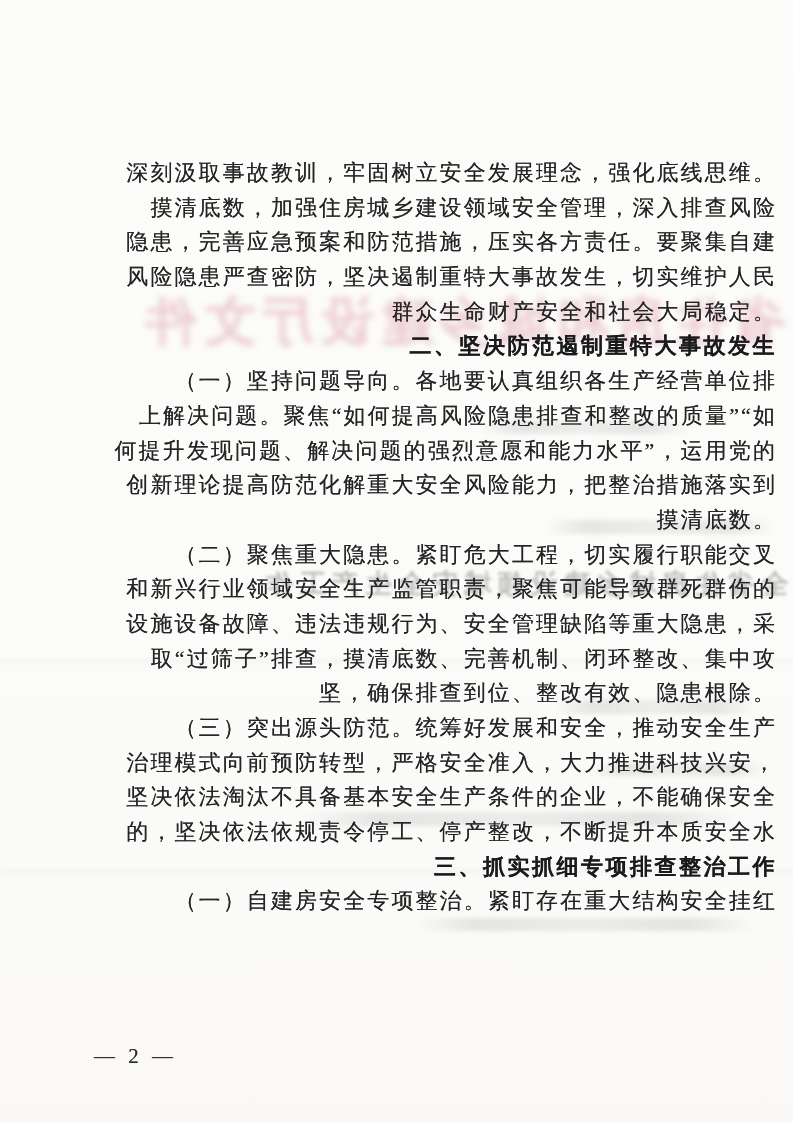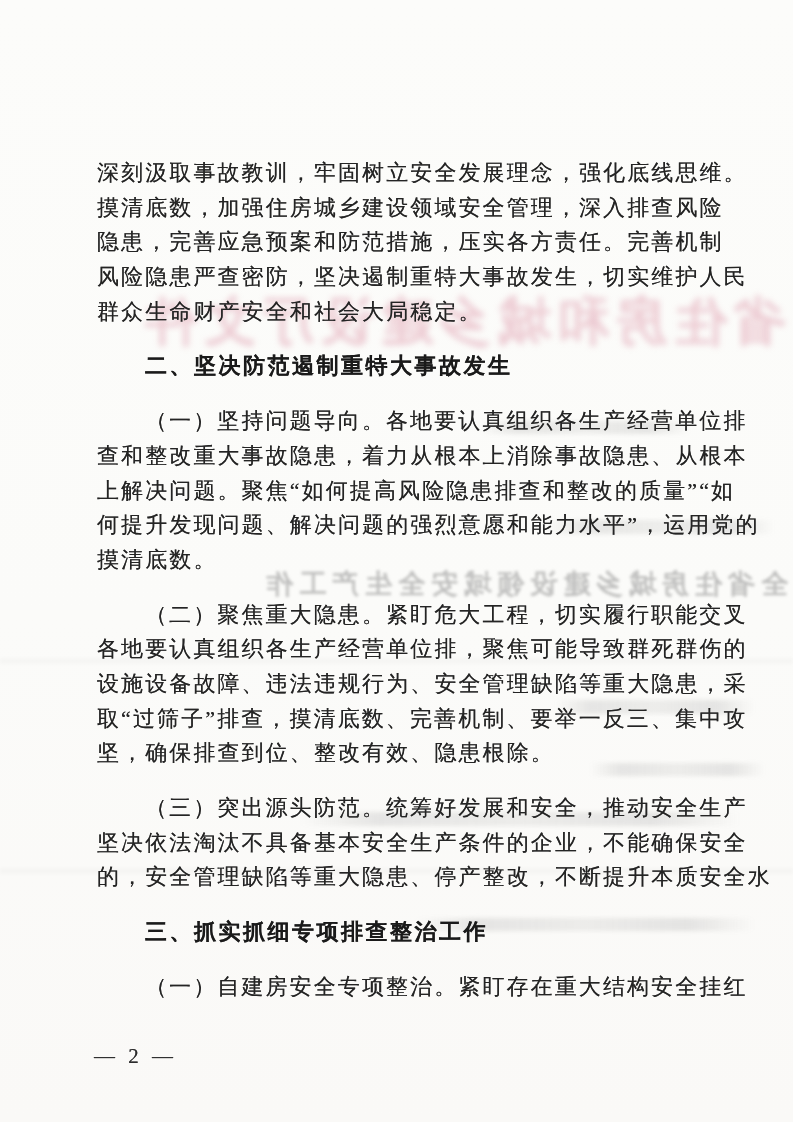--- a/index.html
+++ b/index.html
@@ -61,33 +61,33 @@
     filter: blur(1px);
     pointer-events: none;
   }
 
   
   .text-block {
     position: absolute;
     left: 97px;
     top: 156px;
     width: 680px;
+    text-align: right;
   }
   .line {
     height: 34.7px;
     line-height: 34.7px;
     font-size: 22px;
     letter-spacing: 2.1px;
     white-space: nowrap;
     color: #242424;
     text-shadow: 0 0 0.6px rgba(45, 45, 45, 0.75);
   }
   .line.indent {
     padding-left: 48px;
-    margin-top: 20px;
   }
   .line.heading {
     font-family: "DejaVu Sans", "Liberation Sans", sans-serif;
     font-weight: bold;
     font-size: 22px;
     letter-spacing: 2.5px;
     color: #1a1a1a;
     text-shadow: 0 0 0.5px rgba(25, 25, 25, 0.8);
   }
 
@@ -118,36 +118,37 @@
   <div class="smudge" style="left:590px; top:763px; width:175px; height:13px;"></div>
   <div class="smudge" style="left:300px; top:812px; width:440px; height:14px;"></div>
   <div class="smudge" style="left:415px; top:918px; width:340px; height:13px;"></div>
 
   <div class="streak" style="top:658px;"></div>
   <div class="streak" style="top:868px;"></div>
 
   <div class="text-block">
       <div class="line">深刻汲取事故教训，牢固树立安全发展理念，强化底线思维。</div>
       <div class="line">摸清底数，加强住房城乡建设领域安全管理，深入排查风险</div>
-      <div class="line">隐患，完善应急预案和防范措施，压实各方责任。完善机制</div>
+      <div class="line">隐患，完善应急预案和防范措施，压实各方责任。要聚集自建</div>
       <div class="line">风险隐患严查密防，坚决遏制重特大事故发生，切实维护人民</div>
       <div class="line">群众生命财产安全和社会大局稳定。</div>
       <div class="line heading indent">二、坚决防范遏制重特大事故发生</div>
       <div class="line indent">（一）坚持问题导向。各地要认真组织各生产经营单位排</div>
-      <div class="line">查和整改重大事故隐患，着力从根本上消除事故隐患、从根本</div>
       <div class="line">上解决问题。聚焦“如何提高风险隐患排查和整改的质量”“如</div>
       <div class="line">何提升发现问题、解决问题的强烈意愿和能力水平”，运用党的</div>
+      <div class="line">创新理论提高防范化解重大安全风险能力，把整治措施落实到</div>
       <div class="line">摸清底数。</div>
       <div class="line indent">（二）聚焦重大隐患。紧盯危大工程，切实履行职能交叉</div>
-      <div class="line">各地要认真组织各生产经营单位排，聚焦可能导致群死群伤的</div>
+      <div class="line">和新兴行业领域安全生产监管职责，聚焦可能导致群死群伤的</div>
       <div class="line">设施设备故障、违法违规行为、安全管理缺陷等重大隐患，采</div>
-      <div class="line">取“过筛子”排查，摸清底数、完善机制、要举一反三、集中攻</div>
+      <div class="line">取“过筛子”排查，摸清底数、完善机制、闭环整改、集中攻</div>
       <div class="line">坚，确保排查到位、整改有效、隐患根除。</div>
       <div class="line indent">（三）突出源头防范。统筹好发展和安全，推动安全生产</div>
+      <div class="line">治理模式向前预防转型，严格安全准入，大力推进科技兴安，</div>
       <div class="line">坚决依法淘汰不具备基本安全生产条件的企业，不能确保安全</div>
-      <div class="line">的，安全管理缺陷等重大隐患、停产整改，不断提升本质安全水</div>
+      <div class="line">的，坚决依法依规责令停工、停产整改，不断提升本质安全水</div>
       <div class="line heading indent">三、抓实抓细专项排查整治工作</div>
       <div class="line indent">（一）自建房安全专项整治。紧盯存在重大结构安全挂红</div>
     </div>
 
   <div class="page-footer">— 2 —</div>
 
 </div>
 
 </body></html>

